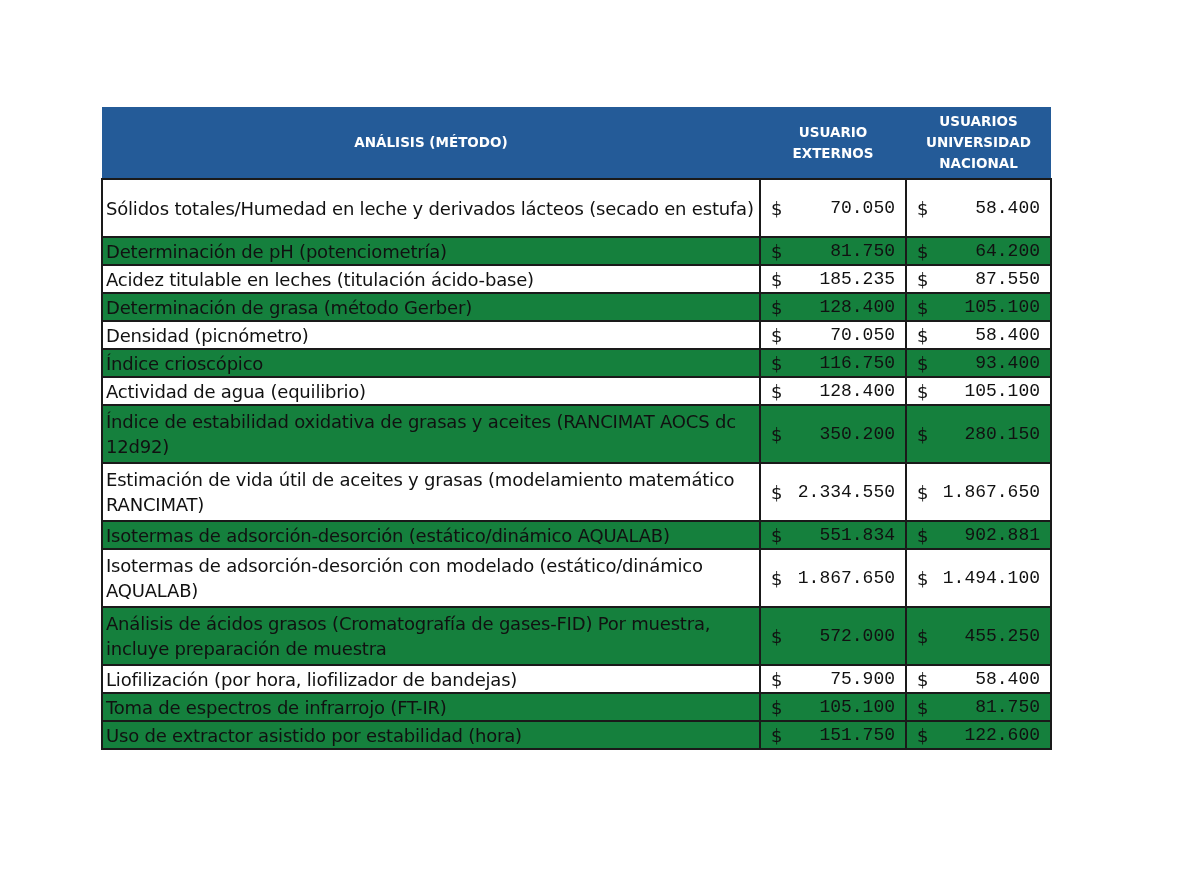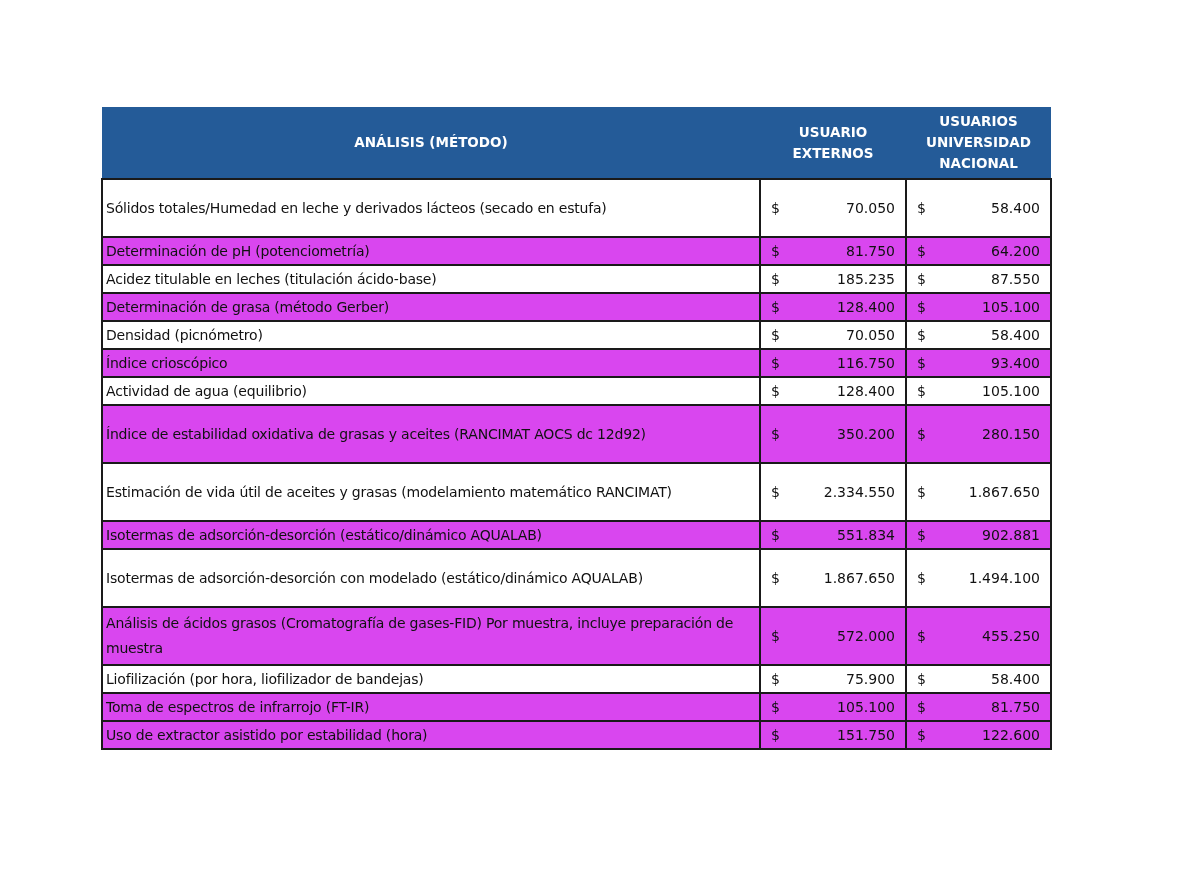--- a/index.html
+++ b/index.html
@@ -3,31 +3,31 @@
 <meta charset="utf-8">
 <style>
   html, body { margin: 0; padding: 0; background: #ffffff; }
   body { width: 1200px; height: 891px; position: relative; overflow: hidden;
          font-family: "DejaVu Sans", sans-serif; color: #111; }
   .tbl { position: absolute; left: 101px; top: 107px; width: 949px;
          border-collapse: collapse; table-layout: fixed; }
   .tbl th { background: #245b98; color: #ffffff; font-weight: bold;
             font-size: 13.5px; line-height: 21px; text-align: center;
             vertical-align: middle; height: 71px; padding: 0; border: none; }
-  .tbl td { border: 2px solid #1a1a1a; font-size: 14px; line-height: 25px;
+  .tbl td { border: 2px solid #1a1a1a; font-size: 18px; line-height: 25px;
             vertical-align: middle; padding: 0 4px; }
-  .tbl tr.shaded td { background: #d946ef; }
+  .tbl tr.shaded td { background: #15803d; }
   .tbl tr.plain td { background: #ffffff; }
   .col-desc { width: 658px; }
   .col-ext { width: 146px; }
   .col-un { width: 145px; }
   td.desc { text-align: left; padding-left: 3px; letter-spacing: -0.2px; }
   td.money { position: relative; padding: 0 10px; }
   .money .cur { float: left; padding-left: 0px; }
-  .money .amt { float: right; }
+  .money .amt { float: right; font-family: Liberation Mono, monospace; }
   tr.h1 td { height: 26px; }
   tr.h2 td { height: 56px; }
 </style>
 </head>
 <body>
 
 <table class="tbl">
   <colgroup>
     <col class="col-desc">
       <col class="col-ext">

